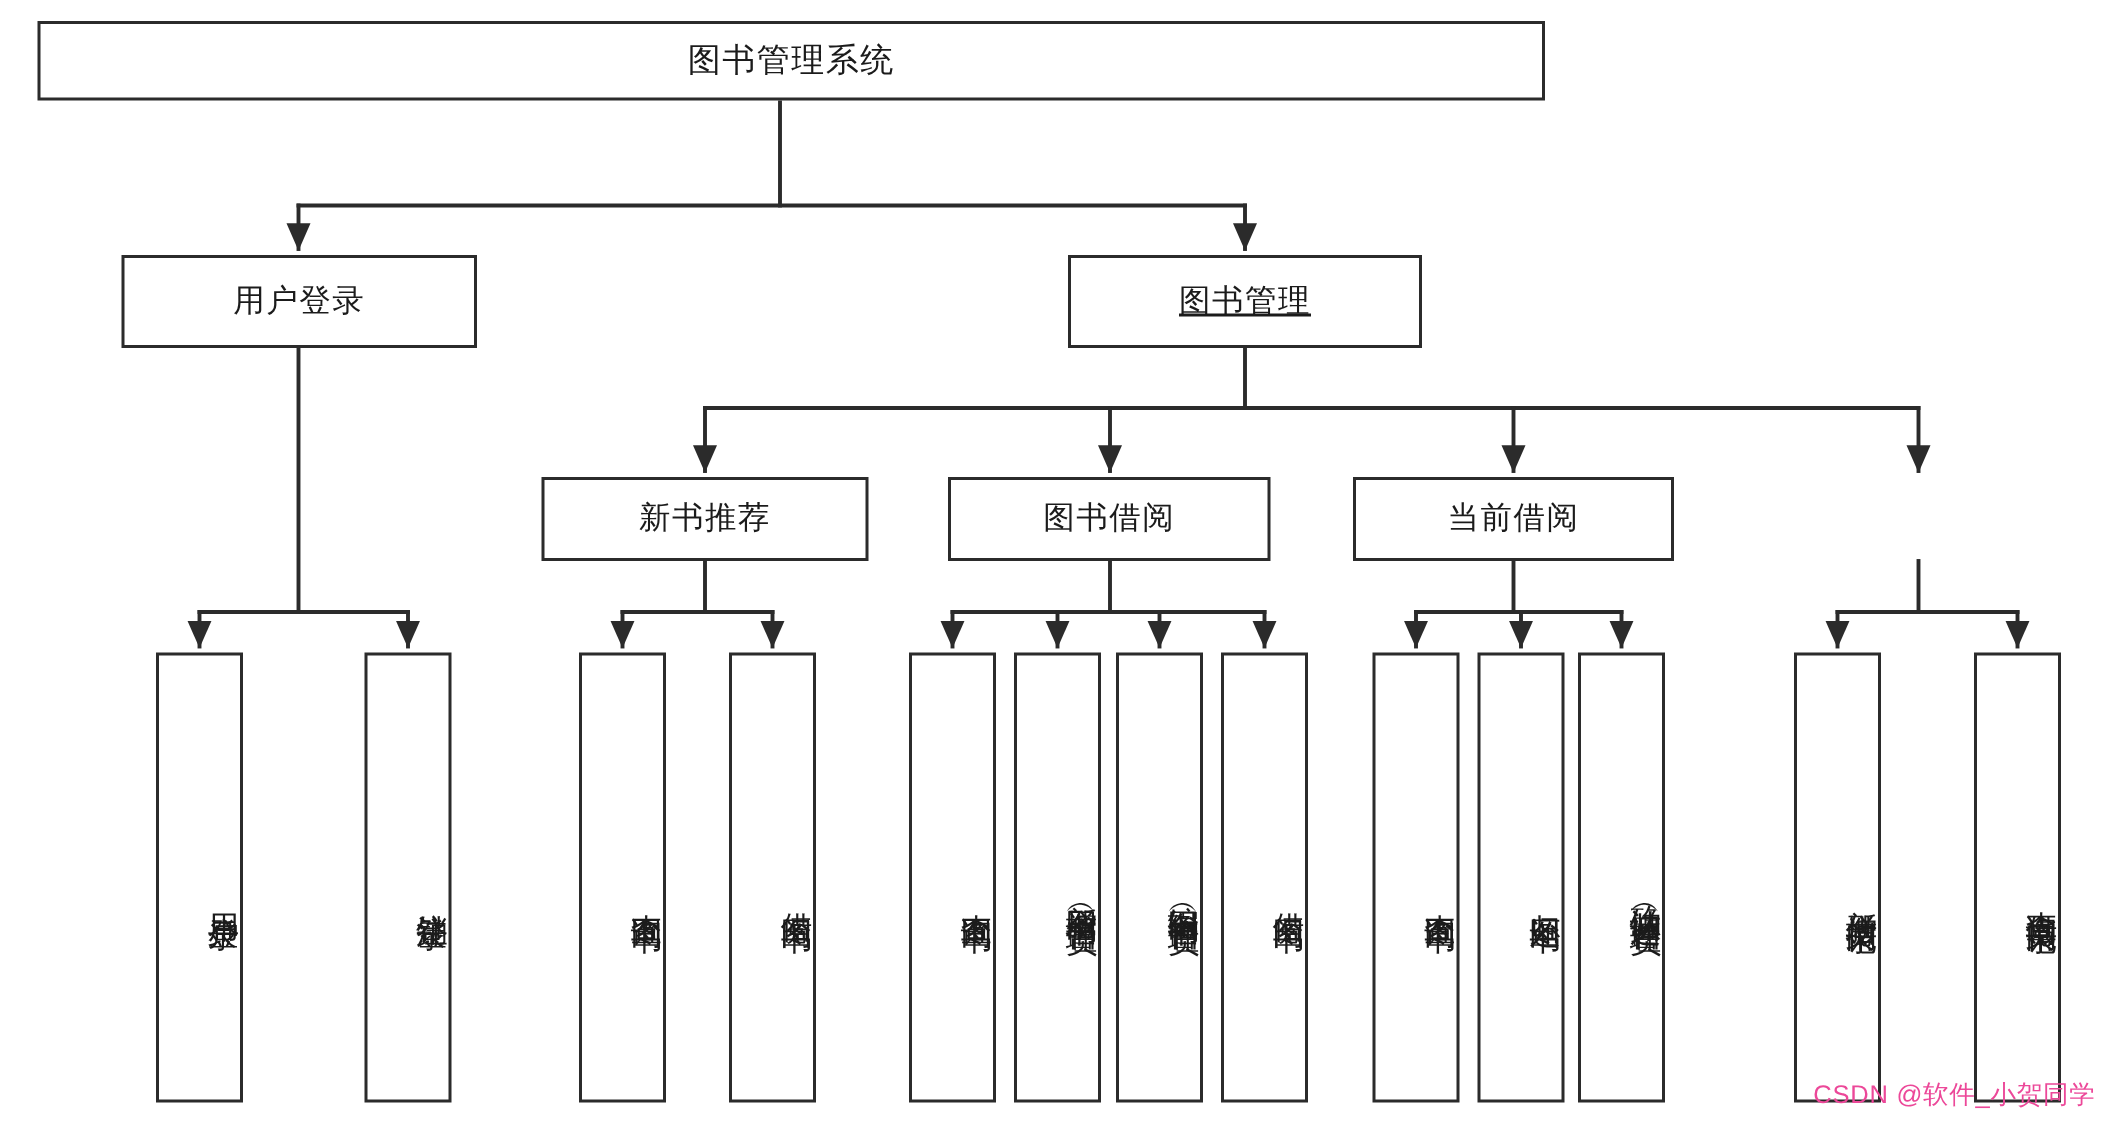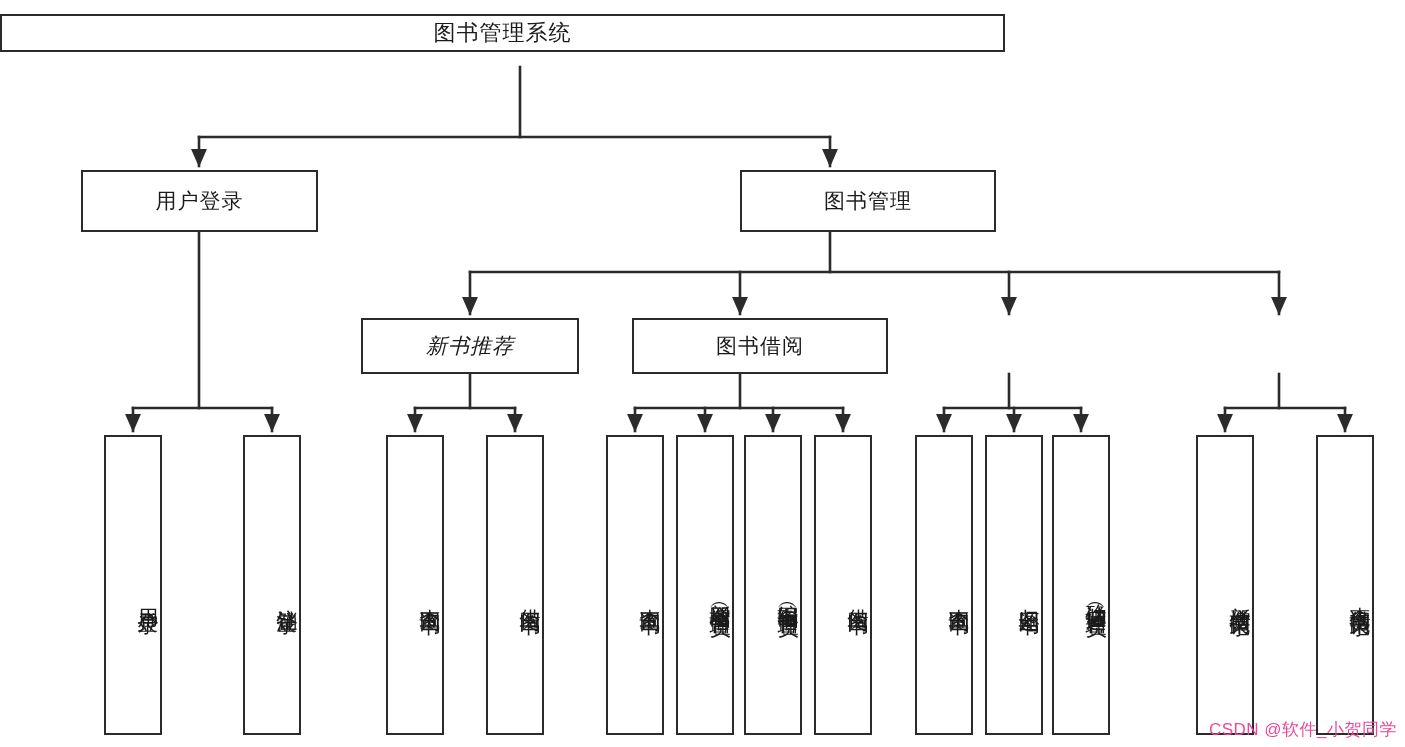--- a/index.html
+++ b/index.html
@@ -119,36 +119,39 @@
       <path d="M 1014 408 L 1014 431" marker-end="url(#arrow)"></path>
       <path d="M 1081 408 L 1081 431" marker-end="url(#arrow)"></path>
 
       <path d="M 1279 374 L 1279 408"></path>
       <path d="M 1225 408 L 1345 408"></path>
       <path d="M 1225 408 L 1225 431" marker-end="url(#arrow)"></path>
       <path d="M 1345 408 L 1345 431" marker-end="url(#arrow)"></path>
     </g>
   </svg>
 
-  <div class="node node-h node-root" id="node-root" style="left: 0; top: 14px; width: 1005px; height: 38px;">
+  <div class="node node-h node-root" id="node-root" style="left: 25px; top: 14px; width: 1005px; height: 53px;">
     <span>图书管理系统</span>
   </div>
 
   <div class="node node-h" id="node-l2-0" style="left: 81px; top: 170px; width: 237px; height: 62px;">
     <span>用户登录</span>
   </div>
-  <div class="node node-h" id="node-l2-1" style="left: 740px; top: 170px; width: 256px; height: 62px;">
+  <div class="node node-h" id="node-l2-1" style="left: 712px; top: 170px; width: 236px; height: 62px; text-decoration: underline;">
     <span>图书管理</span>
   </div>
 
-  <div class="node node-h" id="node-l3-0" style="left: 361px; top: 318px; width: 218px; height: 56px; font-style: italic;">
+  <div class="node node-h" id="node-l3-0" style="left: 361px; top: 318px; width: 218px; height: 56px;">
     <span>新书推荐</span>
   </div>
-  <div class="node node-h" id="node-l3-1" style="left: 632px; top: 318px; width: 256px; height: 56px;">
+  <div class="node node-h" id="node-l3-1" style="left: 632px; top: 318px; width: 215px; height: 56px;">
     <span>图书借阅</span>
+  </div>
+  <div class="node node-h" id="node-l3-2" style="left: 902px; top: 318px; width: 214px; height: 56px;">
+    <span>当前借阅</span>
   </div>
 
   <div class="node node-v" id="node-leaf-0" style="left: 104px; top: 435px; width: 58px; height: 300px;">
     <span class="vlabel">用户登录</span>
   </div>
   <div class="node node-v" id="node-leaf-1" style="left: 243px; top: 435px; width: 58px; height: 300px;">
     <span class="vlabel">注销登录</span>
   </div>
   <div class="node node-v" id="node-leaf-2" style="left: 386px; top: 435px; width: 58px; height: 300px;">
     <span class="vlabel">查询图书</span>

